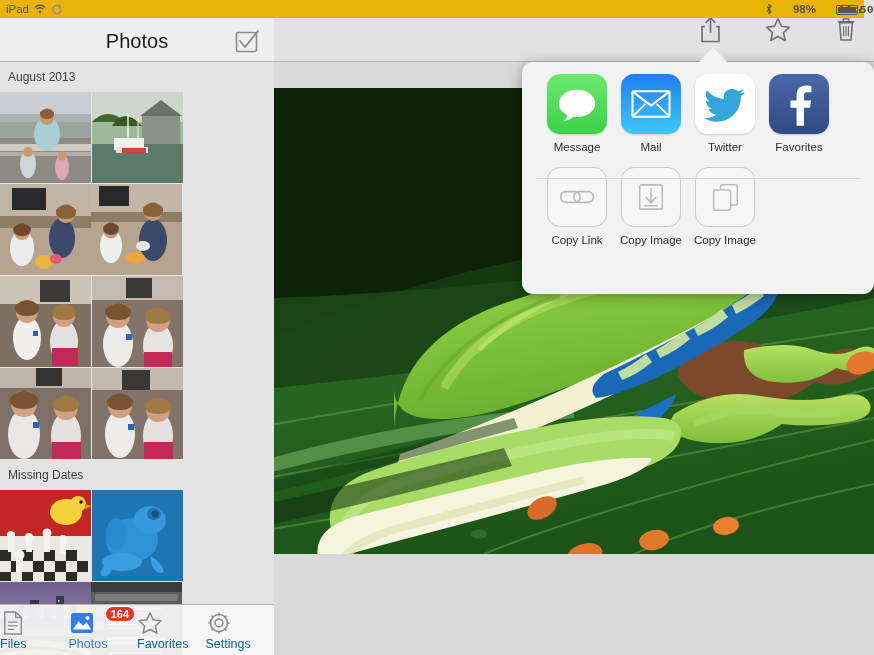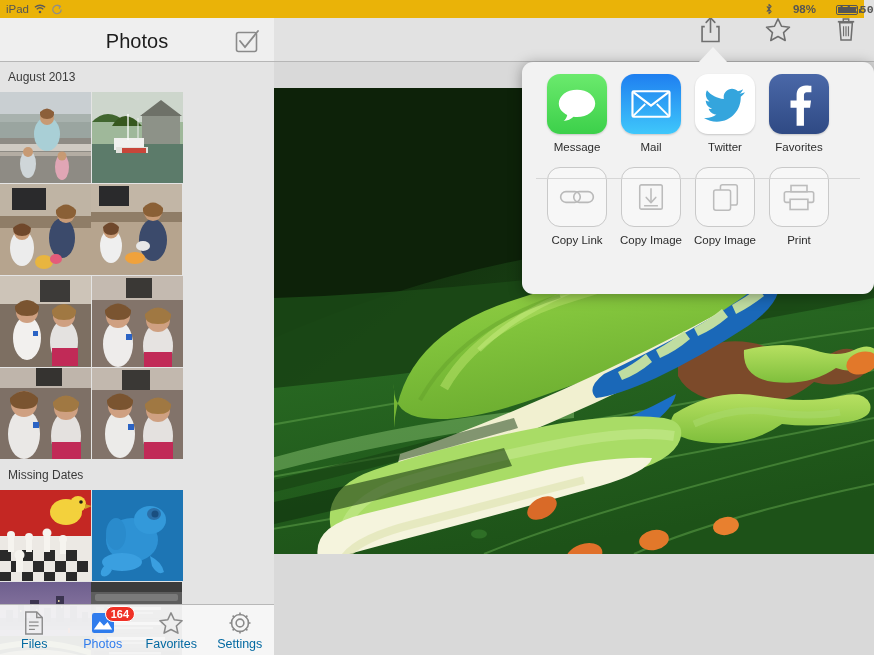--- a/index.html
+++ b/index.html
@@ -52,21 +52,21 @@
     position:relative; background:#bbb; }
   .cell:nth-child(3n){ margin-right:0; width:91px;}
   .ph{ width:100%; height:100%; }
 
   
   .tabbar{
     position:absolute; bottom:0; left:0; width:274px; height:51px;
     background:rgba(247,247,247,0.94); border-top:1px solid #b8b8b8;
     display:flex; z-index:30;
   }
-  .tab{ flex:1; display:flex; flex-direction:column; align-items:center;
+  .tab{ flex:1; display:flex; flex-direction:column; align-items:flex-start;
     justify-content:center; gap:1px; position:relative; }
   .tab-label{ font-size:12.5px; color:#0369a1; }
   .tab.active .tab-label{ color:#2f7ced; }
   .tab-icon{ width:26px; height:26px; display:flex; align-items:center; justify-content:center;}
   .badge{
     position:absolute; top:1px; left:50%; margin-left:2px;
     background:#f03126; color:#fff; font-size:11px; font-weight:bold;
     border-radius:9px; padding:1px 5px; border:1.2px solid #fff; line-height:12px;
   }
 
@@ -687,27 +687,17 @@
       <div class="pop-item">
         <div class="act-tile">
           <svg viewBox="0 0 32 34" width="27" height="29">
             <rect x="10" y="2" width="20" height="24" rx="2.5" fill="none" stroke="#bcbcbc" stroke-width="1.8"></rect>
             <rect x="2" y="8" width="20" height="24" rx="2.5" fill="#f7f7f7" stroke="#bcbcbc" stroke-width="1.8"></rect>
           </svg>
         </div>
         <div class="pop-label">Copy Image</div>
       </div>
 
-      <div class="pop-item">
-        <div class="act-tile">
-          <svg viewBox="0 0 36 30" width="32" height="27">
-            <rect x="9" y="1.5" width="18" height="7" fill="none" stroke="#bcbcbc" stroke-width="1.8"></rect>
-            <rect x="1.5" y="8.5" width="33" height="12" rx="2" fill="none" stroke="#bcbcbc" stroke-width="1.8"></rect>
-            <rect x="8" y="17" width="20" height="11.5" fill="#f7f7f7" stroke="#bcbcbc" stroke-width="1.8"></rect>
-          </svg>
-        </div>
-        <div class="pop-label">Print</div>
-      </div>
 
     </div>
   </div>
 
 </div>
 
 </body></html>

